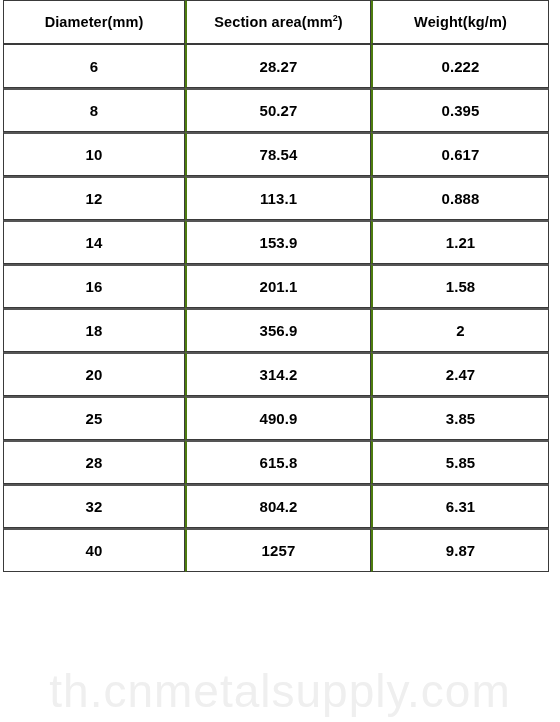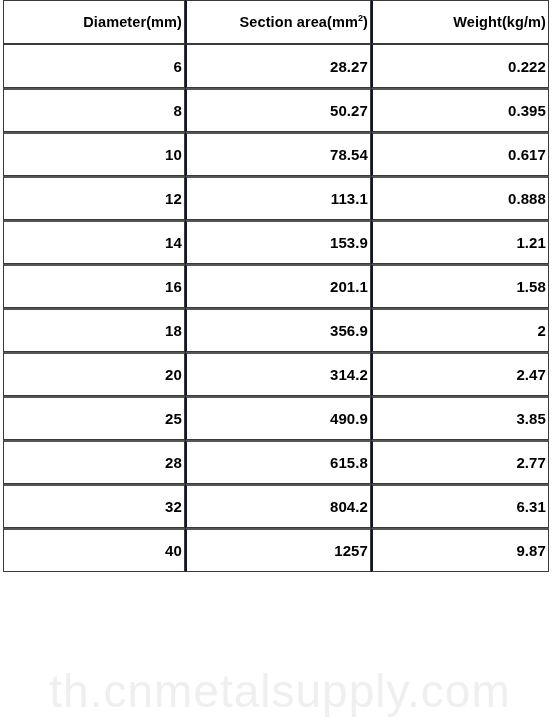--- a/index.html
+++ b/index.html
@@ -31,21 +31,21 @@
   }
 
   table.spec-table col.c-diameter { width: 182px; }
   table.spec-table col.c-area     { width: 186px; }
   table.spec-table col.c-weight   { width: 178px; }
 
   table.spec-table th,
   table.spec-table td {
     height: 44px;
     box-sizing: border-box;
-    text-align: right;
+    text-align: center;
     vertical-align: middle;
     color: #000000;
     background: #ffffff;
     border-top: 1px solid #3a3a3a;
     border-bottom: 1px solid #3a3a3a;
     border-left: 1px solid #3a3a3a;
     border-right: 1px solid #3a3a3a;
     padding: 0 2px;
     font-weight: bold;
     letter-spacing: 0.1px;
@@ -59,21 +59,21 @@
     font-size: 15px;
   }
 
   
   table.spec-table tr + tr th,
   table.spec-table tr + tr td {
     border-top: 2px solid #555555;
   }
   table.spec-table td + td,
   table.spec-table th + th {
-    border-left: 2px solid #0f172a;
+    border-left: 2px solid #4d7c0f;
   }
 
   .sup {
     font-size: 9px;
     vertical-align: super;
     line-height: 0;
   }
 
   #watermark {
     position: absolute;
@@ -149,21 +149,21 @@
           <td>2.47</td>
         </tr>
         <tr>
           <td>25</td>
           <td>490.9</td>
           <td>3.85</td>
         </tr>
         <tr>
           <td>28</td>
           <td>615.8</td>
-          <td>2.77</td>
+          <td>5.85</td>
         </tr>
         <tr>
           <td>32</td>
           <td>804.2</td>
           <td>6.31</td>
         </tr>
         <tr>
           <td>40</td>
           <td>1257</td>
           <td>9.87</td>

